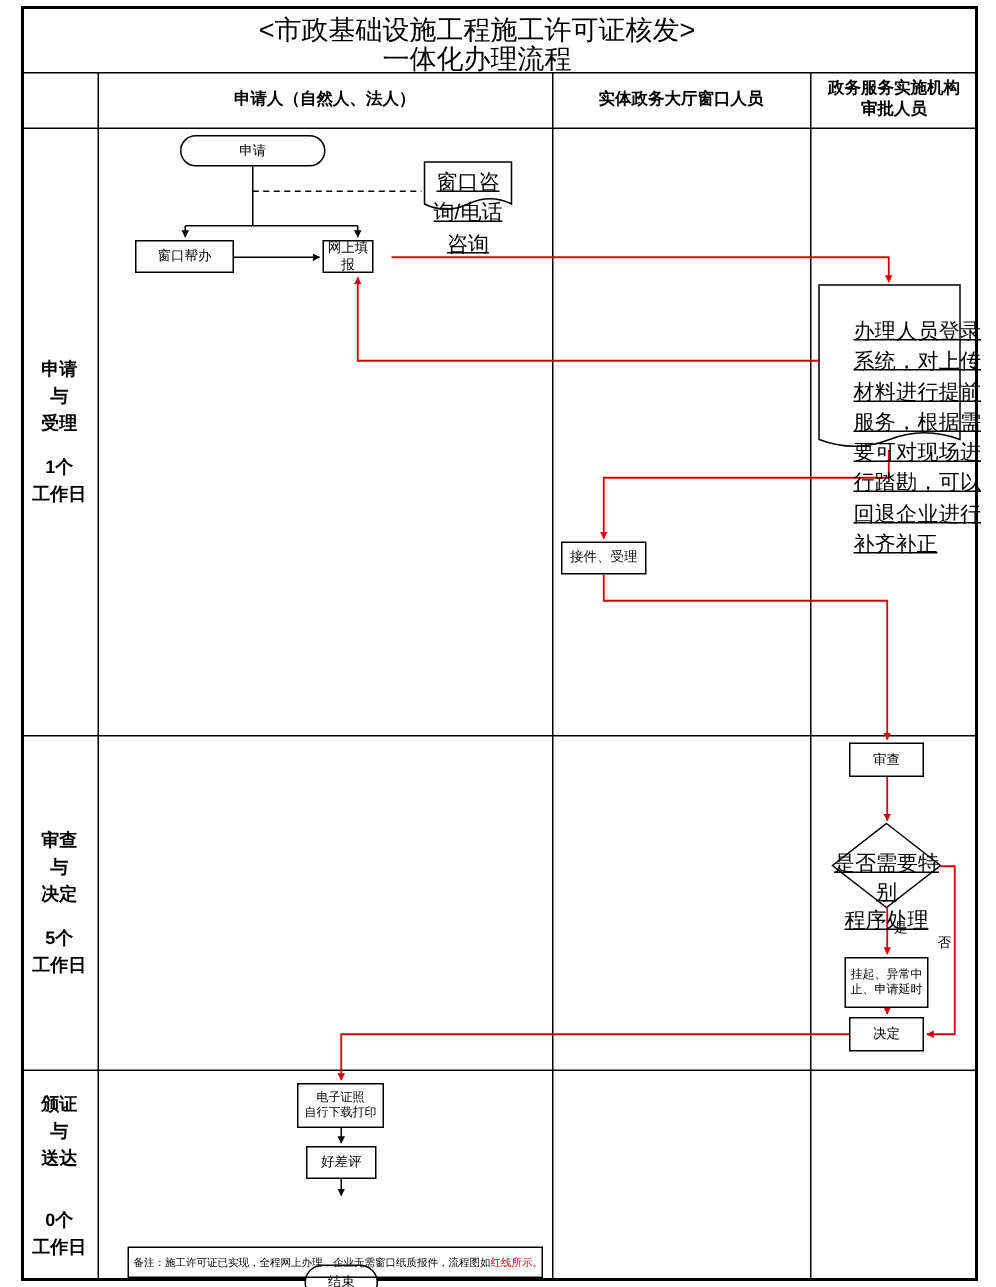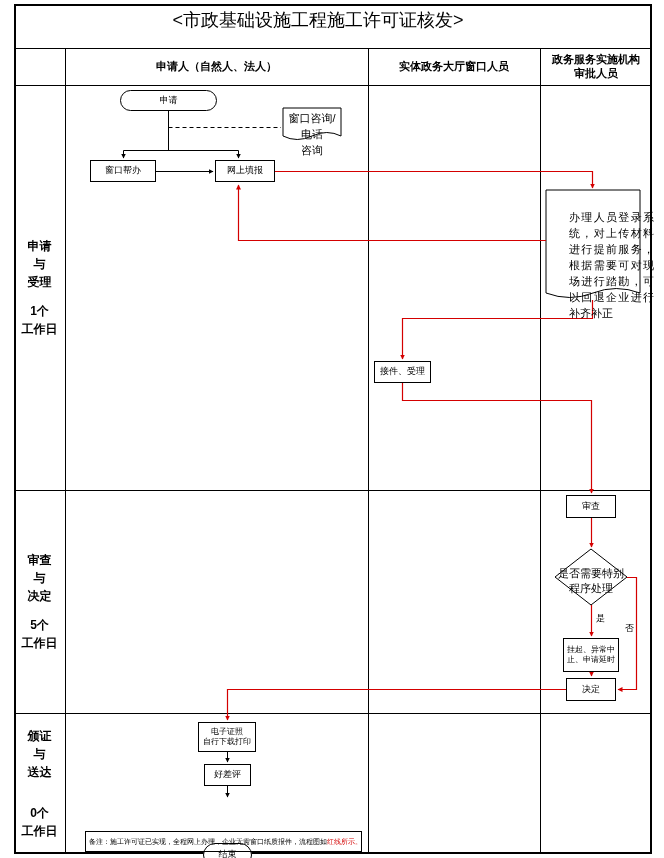--- a/index.html
+++ b/index.html
@@ -14,34 +14,35 @@
                 font-weight:bold; font-size:11px; text-align:center; line-height:1.25; }
   .stage { position:absolute; left:14px; width:51px; display:flex; flex-direction:column; align-items:center;
            justify-content:center; font-weight:bold; font-size:12px; text-align:center; line-height:1.5; }
   .stage .dur { margin-top:11px; }
   .pre { white-space:pre-line; }
   .node { position:absolute; border:1px solid #000; background:#fff; display:flex; align-items:center;
           justify-content:center; text-align:center; font-size:9px; line-height:1.25; padding:1px; }
   .node.small { font-size:8px; }
   .stadium { border-radius:12px; }
   .overlay { position:absolute; left:0; top:0; pointer-events:none; }
-  .doc-text { position:absolute; font-size:11px; line-height:1.45; }
+  .doc-text { position:absolute; font-size:14px; line-height:1.45;text-decoration:underline; }
   .flow-label { position:absolute; font-size:9px; }
   .note { position:absolute; left:85px; top:831px; width:277px; height:21px; border:1px solid #000;
           display:flex; align-items:center; font-size:7px; white-space:nowrap; padding:0 3px; }
   .red { color:#d40000; }
 </style>
 </head>
 <body>
 
 <div class="page">
 
   <div class="frame"></div>
 
   <div class="title" style="top:8px;">&lt;市政基础设施工程施工许可证核发&gt;</div>
+  <div class="title" style="top:27px;">一体化办理流程</div>
 
   <div class="hline" style="left:14px;top:48px;width:638px;"></div>
   <div class="hline" style="left:14px;top:85px;width:638px;"></div>
   <div class="hline" style="left:14px;top:490px;width:638px;"></div>
   <div class="hline" style="left:14px;top:713px;width:638px;"></div>
   <div class="vline" style="left:65px;top:48px;height:806px;"></div>
   <div class="vline" style="left:368px;top:48px;height:806px;"></div>
   <div class="vline" style="left:540px;top:48px;height:806px;"></div>
 
   <div class="col-header" style="left:65px;width:303px;">申请人（自然人、法人）</div>
@@ -105,21 +106,21 @@
       <path d="M627,577.5 H636.5 V689.5 H618" marker-end="url(#mr)"></path>
       <path d="M591.5,672 V676" marker-end="url(#mr)"></path>
       <path d="M566,689.5 H227.5 V720" marker-end="url(#mr)"></path>
     </g>
   </svg>
 
   <div class="node stadium" style="left:120px;top:90px;width:97px;height:21px;">申请</div>
   <div class="doc-text pre" style="left:284px;top:111px;width:56px;text-align:center;">窗口咨询/电话
 咨询</div>
   <div class="node" style="left:90px;top:160px;width:66px;height:22px;">窗口帮办</div>
-  <div class="node" style="left:215px;top:160px;width:60px;height:22px;">网上填报</div>
+  <div class="node" style="left:215px;top:160px;width:34px;height:22px;">网上填报</div>
   <div class="doc-text" style="left:569px;top:210px;width:85px;text-align:justify;">办理人员登录系统，对上传材料进行提前服务，根据需要可对现场进行踏勘，可以回退企业进行补齐补正</div>
   <div class="node" style="left:374px;top:361px;width:57px;height:22px;">接件、受理</div>
   <div class="node" style="left:566px;top:495px;width:50px;height:23px;">审查</div>
   <div class="doc-text pre" style="left:553px;top:566px;width:76px;text-align:center;line-height:1.35;">是否需要特别
 程序处理</div>
   <div class="node small" style="left:563px;top:638px;width:56px;height:34px;">挂起、异常中止、申请延时</div>
   <div class="node" style="left:566px;top:678px;width:50px;height:23px;">决定</div>
   <div class="node small pre" style="left:198px;top:722px;width:58px;height:30px;">电子证照
 自行下载打印</div>
   <div class="node" style="left:204px;top:764px;width:47px;height:22px;">好差评</div>

